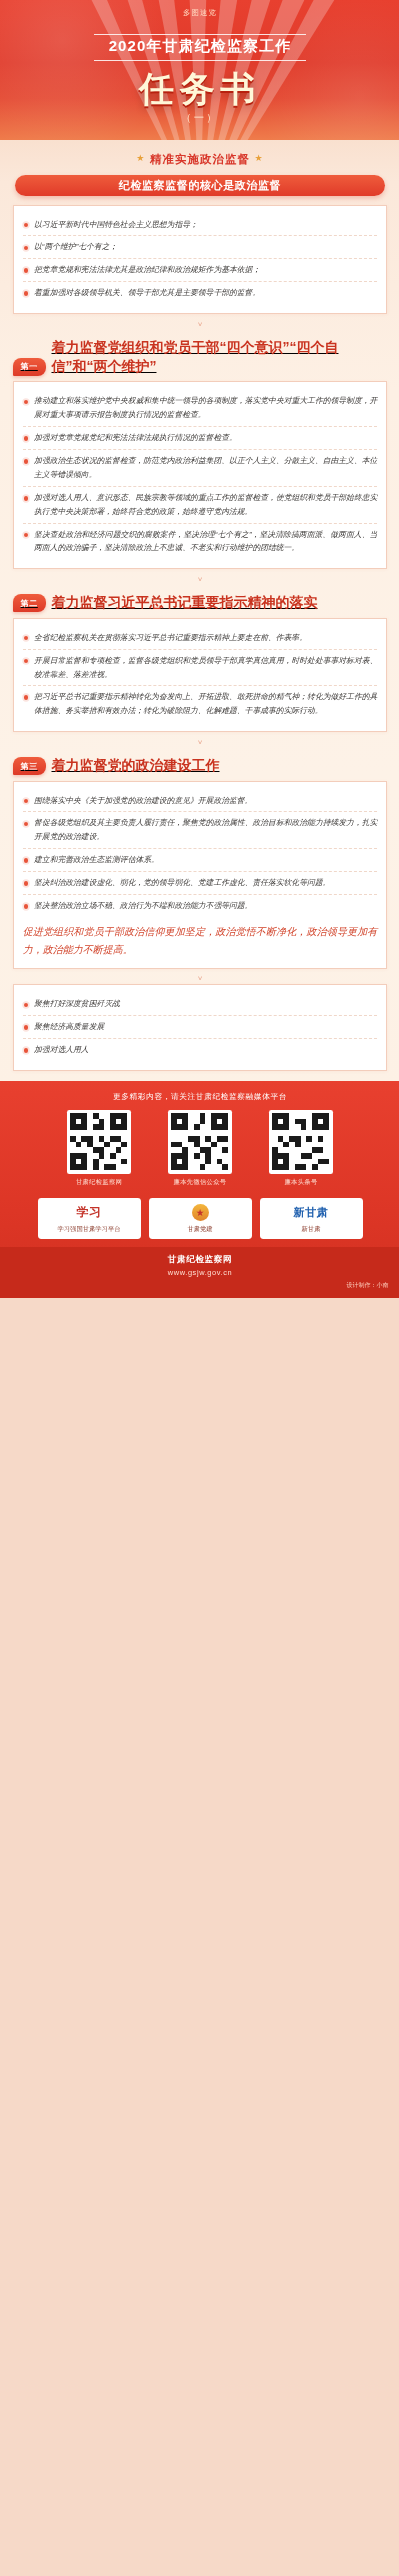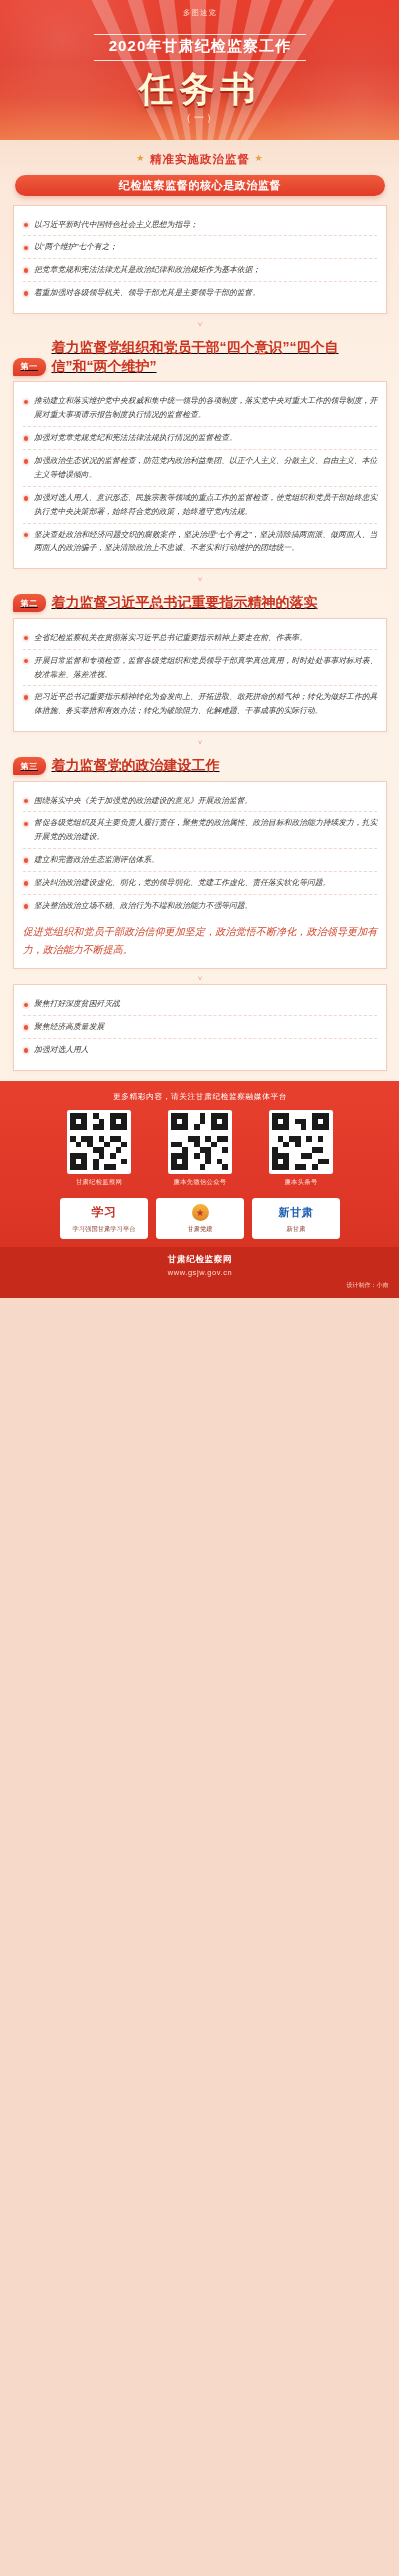--- a/index.html
+++ b/index.html
@@ -144,21 +144,21 @@
   .qr-item{width:86px;}
   .qr-box{
     width:64px;height:64px;margin:0 auto;background:#fff;border-radius:2.3px;
     padding:3.4px;box-sizing:border-box;
   }
   .qr-box svg{display:block;}
   .qr-cap{font-size:6.3px;margin-top:4px;color:#ffe2d6;letter-spacing:0.3px;}
 
   .app-row{display:flex;justify-content:center;gap:8px;padding:8px 10.3px 8px;}
   .app{
-    width:88px;background:#fff;border-radius:3.4px;padding:4.6px 3.4px 5.1px;
+    width:103px;background:#fff;border-radius:3.4px;padding:4.6px 3.4px 5.1px;
     box-sizing:border-box;
   }
   .app-logo{height:19.4px;display:flex;align-items:center;justify-content:center;}
   .app-name{font-size:6.3px;color:#8a3a2a;margin-top:2.9px;}
   .logo-xuexi{color:#c4342a;font-size:12px;font-weight:bold;letter-spacing:0.6px;}
   .logo-dang{
     width:17px;height:17px;border-radius:50%;
     background:linear-gradient(180deg,#f4b73d,#e0842a);
     display:flex;align-items:center;justify-content:center;color:#c4342a;font-size:9.7px;
   }

